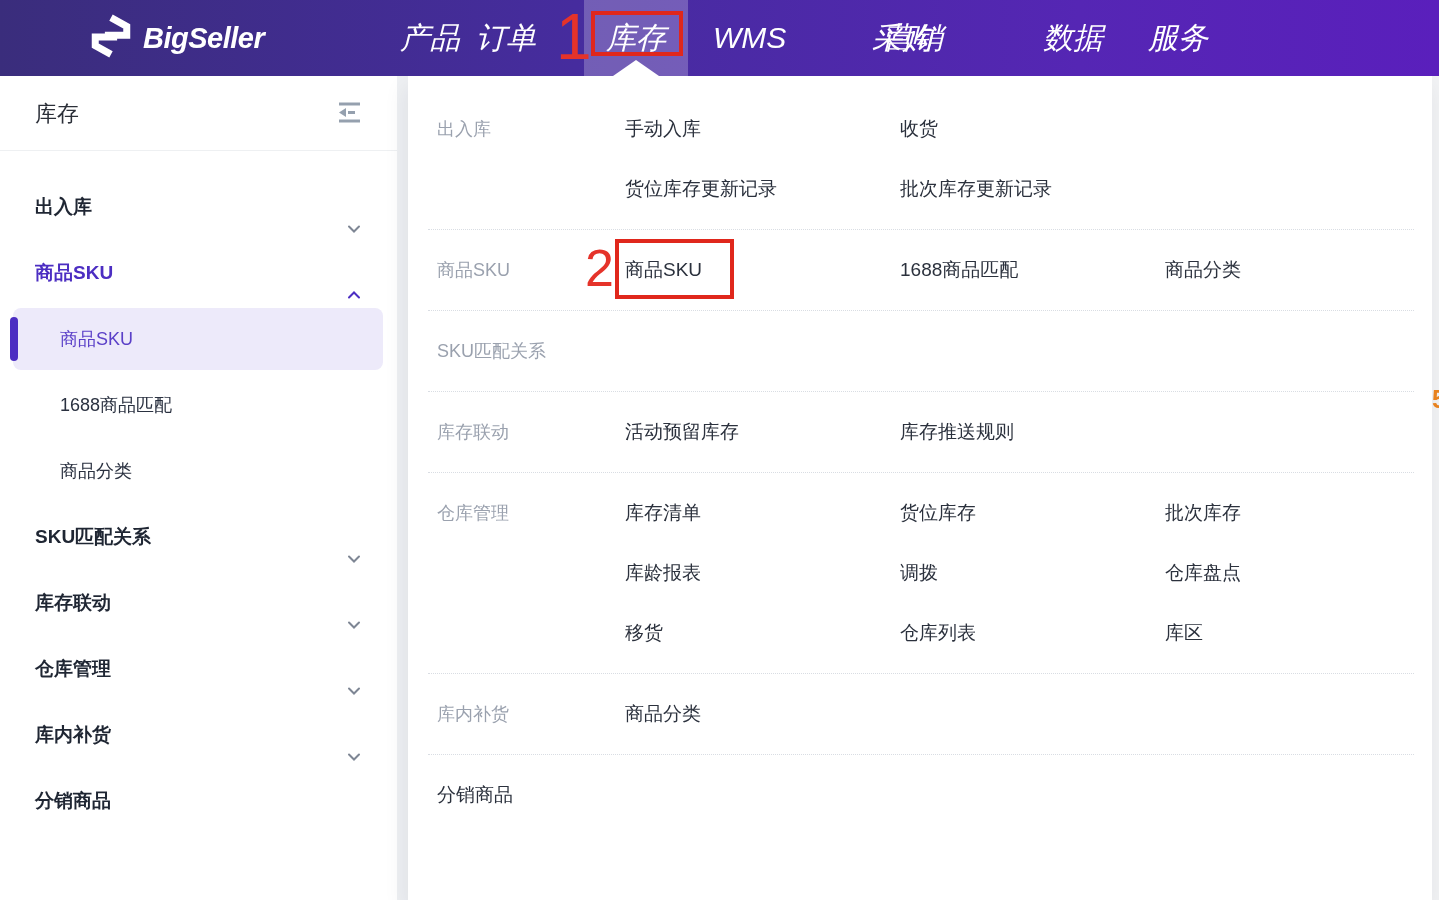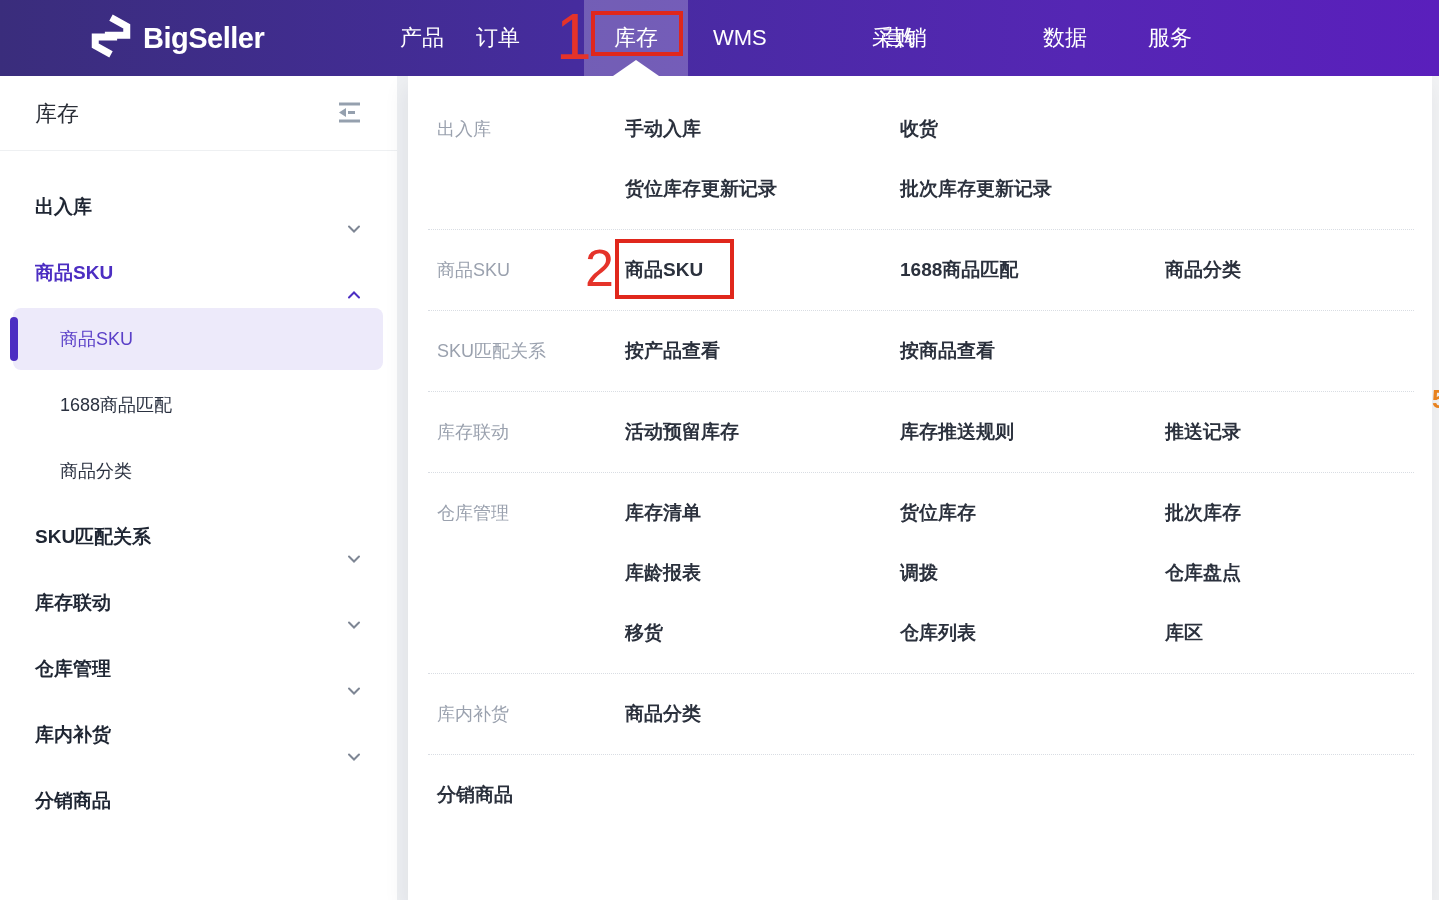--- a/index.html
+++ b/index.html
@@ -9,31 +9,32 @@
     background:#ffffff;
     position:relative;
     color:#2b313d;
   }
 
   
   .navbar {
     position:absolute; left:0; top:0; width:1439px; height:76px;
     background:linear-gradient(90deg,#3a2d7c 0%,#462c9e 40%,#5526b4 75%,#5a1fbc 100%);
     z-index:10;
+    font-style:italic;
   }
   .brand {
     position:absolute; left:90px; top:0; height:76px;
     display:flex; align-items:center; gap:11px;
   }
   .brand-text {
     color:#ffffff; font-size:29px; font-weight:700; letter-spacing:-0.5px;
   }
   .nav-item {
     position:absolute; top:0; height:76px; line-height:76px;
-    color:#ffffff; font-size:22px; white-space:nowrap; cursor:pointer;
+    color:#ffffff; font-size:30px; white-space:nowrap; cursor:pointer;
   }
   .nav-item.active {
     background:rgba(255,255,255,0.24);
     text-align:center;
   }
 
   
   .menu-caret {
     position:absolute; left:613px; top:60px; width:0; height:0; z-index:30;
     border-left:23px solid transparent; border-right:23px solid transparent;
@@ -99,21 +100,21 @@
   }
   .mgroup { display:flex; padding:10px 0; }
   .mgroup.first { padding-top:0; }
   .mdivider {
     border-top:1px dotted #d9dde3; margin:0 10px 0 -9px;
   }
   .mcat {
     width:188px; line-height:60px; font-size:18px; color:#9aa1ae;
     flex-shrink:0;
   }
-  .mrows { flex:1;font-weight:bold; }
+  .mrows { flex:1; }
   .mrow { display:flex; }
   .mi {
     line-height:60px; font-size:19px; color:#2b313d; cursor:pointer;
     white-space:nowrap;
   }
   .mrow .mi:nth-child(1) { width:275px; }
   .mrow .mi:nth-child(2) { width:265px; }
   .mrow .mi:nth-child(3) { flex:1; }
 
   
@@ -256,38 +257,30 @@
         <span class="mi">1688商品匹配</span>
         <span class="mi">商品分类</span>
       </div>
     </div>
   </div>
 
   <div class="mdivider"></div>
 
   <div class="mgroup">
     <div class="mcat">SKU匹配关系</div>
-    <div class="mrows">
-      <div class="mrow">
-        <span class="mi">按产品查看</span>
-        <span class="mi">按商品查看</span>
-        <span class="mi"></span>
-      </div>
-    </div>
   </div>
 
   <div class="mdivider"></div>
 
   <div class="mgroup">
     <div class="mcat">库存联动</div>
     <div class="mrows">
       <div class="mrow">
         <span class="mi">活动预留库存</span>
         <span class="mi">库存推送规则</span>
-        <span class="mi">推送记录</span>
       </div>
     </div>
   </div>
 
   <div class="mdivider"></div>
 
   <div class="mgroup">
     <div class="mcat">仓库管理</div>
     <div class="mrows">
       <div class="mrow">

